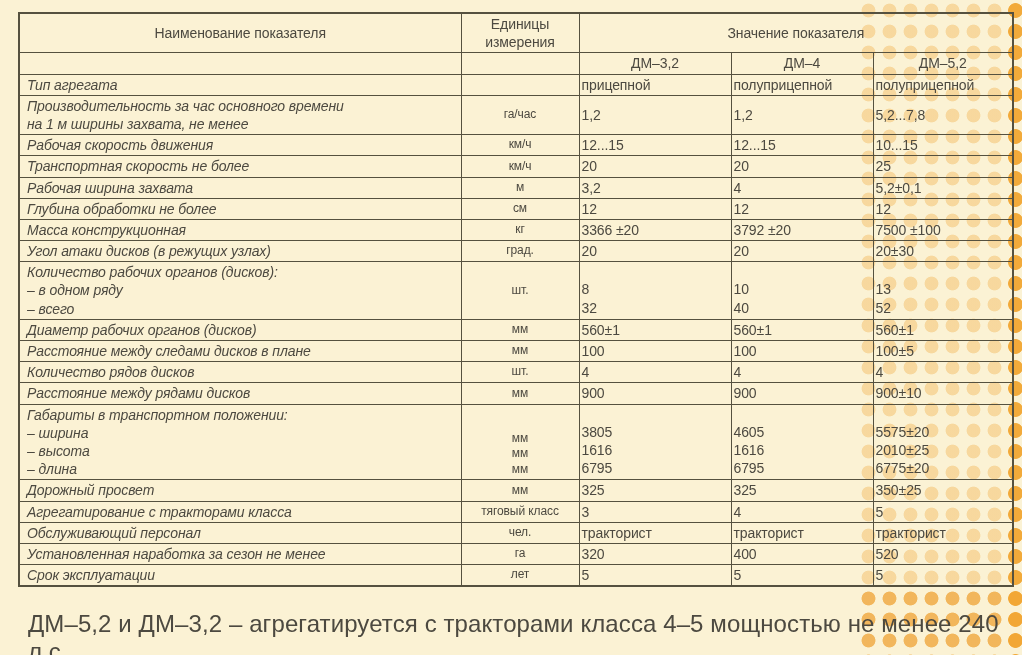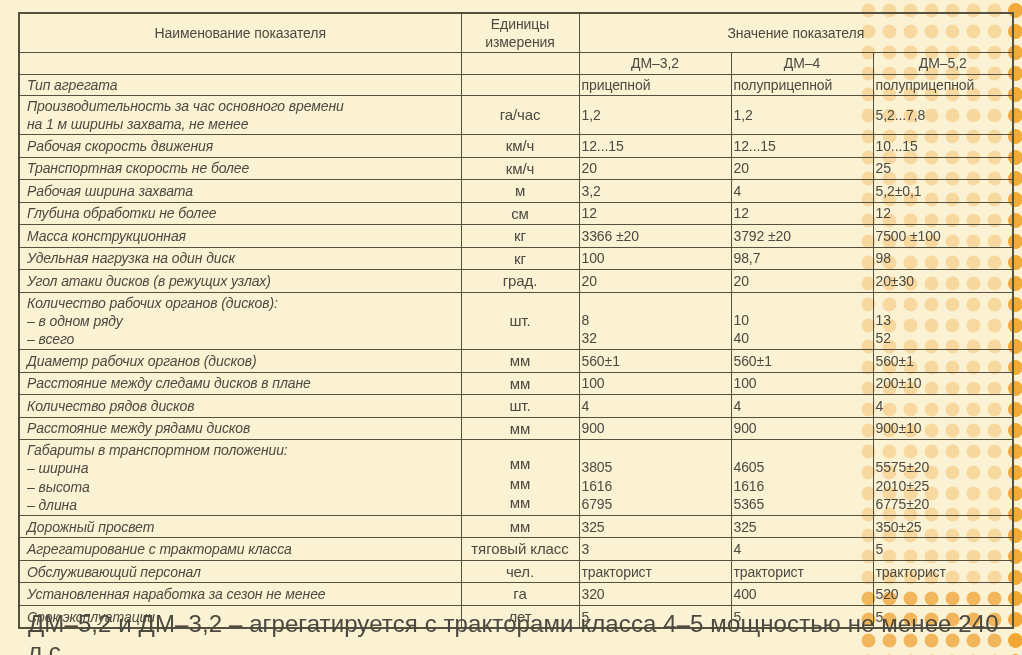--- a/index.html
+++ b/index.html
@@ -74,21 +74,21 @@
   td.c-name {
     text-align: left;
     vertical-align: middle;
     padding: 1px 4px 1px 7px;
     font-style: italic;
   }
   td.c-unit {
     text-align: center;
     vertical-align: middle;
     padding: 1px 2px;
-    font-size: 15px;
+    font-size: 12px;
   }
   td.c-val {
     text-align: left;
     vertical-align: middle;
     padding: 1px 2px;
   }
   tr.r-triple td.c-val { vertical-align: bottom; padding-bottom: 2px; }
   tr.r-quad td.c-val,
   tr.r-quad td.c-unit { vertical-align: bottom; padding-bottom: 2px; }
 
@@ -176,27 +176,20 @@
     <td class="c-val">12</td>
   </tr>
         <tr class="spec-row r-single">
     <td class="c-name">Масса конструкционная</td>
     <td class="c-unit">кг</td>
     <td class="c-val">3366 ±20</td>
     <td class="c-val">3792 ±20</td>
     <td class="c-val">7500 ±100</td>
   </tr>
         <tr class="spec-row r-single">
-    <td class="c-name">Удельная нагрузка на один диск</td>
-    <td class="c-unit">кг</td>
-    <td class="c-val">100</td>
-    <td class="c-val">98,7</td>
-    <td class="c-val">98</td>
-  </tr>
-        <tr class="spec-row r-single">
     <td class="c-name">Угол атаки дисков (в режущих узлах)</td>
     <td class="c-unit">град.</td>
     <td class="c-val">20</td>
     <td class="c-val">20</td>
     <td class="c-val">20±30</td>
   </tr>
         <tr class="spec-row r-triple">
     <td class="c-name">Количество рабочих органов (дисков):
 – в одном ряду
 – всего</td>
@@ -213,21 +206,21 @@
     <td class="c-unit">мм</td>
     <td class="c-val">560±1</td>
     <td class="c-val">560±1</td>
     <td class="c-val">560±1</td>
   </tr>
         <tr class="spec-row r-single">
     <td class="c-name">Расстояние между следами дисков в плане</td>
     <td class="c-unit">мм</td>
     <td class="c-val">100</td>
     <td class="c-val">100</td>
-    <td class="c-val">200±10</td>
+    <td class="c-val">100±5</td>
   </tr>
         <tr class="spec-row r-single">
     <td class="c-name">Количество рядов дисков</td>
     <td class="c-unit">шт.</td>
     <td class="c-val">4</td>
     <td class="c-val">4</td>
     <td class="c-val">4</td>
   </tr>
         <tr class="spec-row r-single">
     <td class="c-name">Расстояние между рядами дисков</td>
@@ -242,21 +235,21 @@
 – высота
 – длина</td>
     <td class="c-unit">мм
 мм
 мм</td>
     <td class="c-val">3805
 1616
 6795</td>
     <td class="c-val">4605
 1616
-5365</td>
+6795</td>
     <td class="c-val">5575±20
 2010±25
 6775±20</td>
   </tr>
         <tr class="spec-row r-single">
     <td class="c-name">Дорожный просвет</td>
     <td class="c-unit">мм</td>
     <td class="c-val">325</td>
     <td class="c-val">325</td>
     <td class="c-val">350±25</td>

